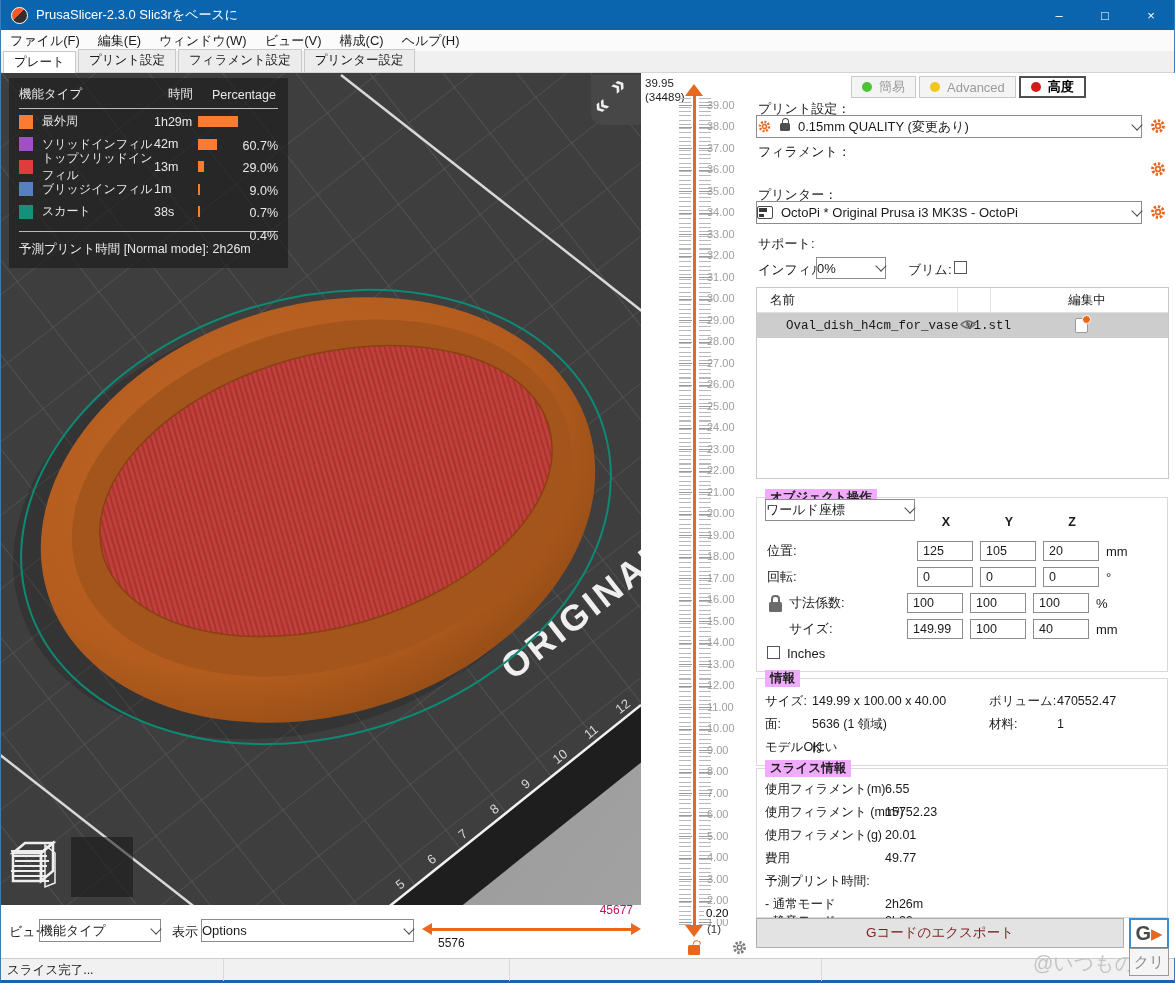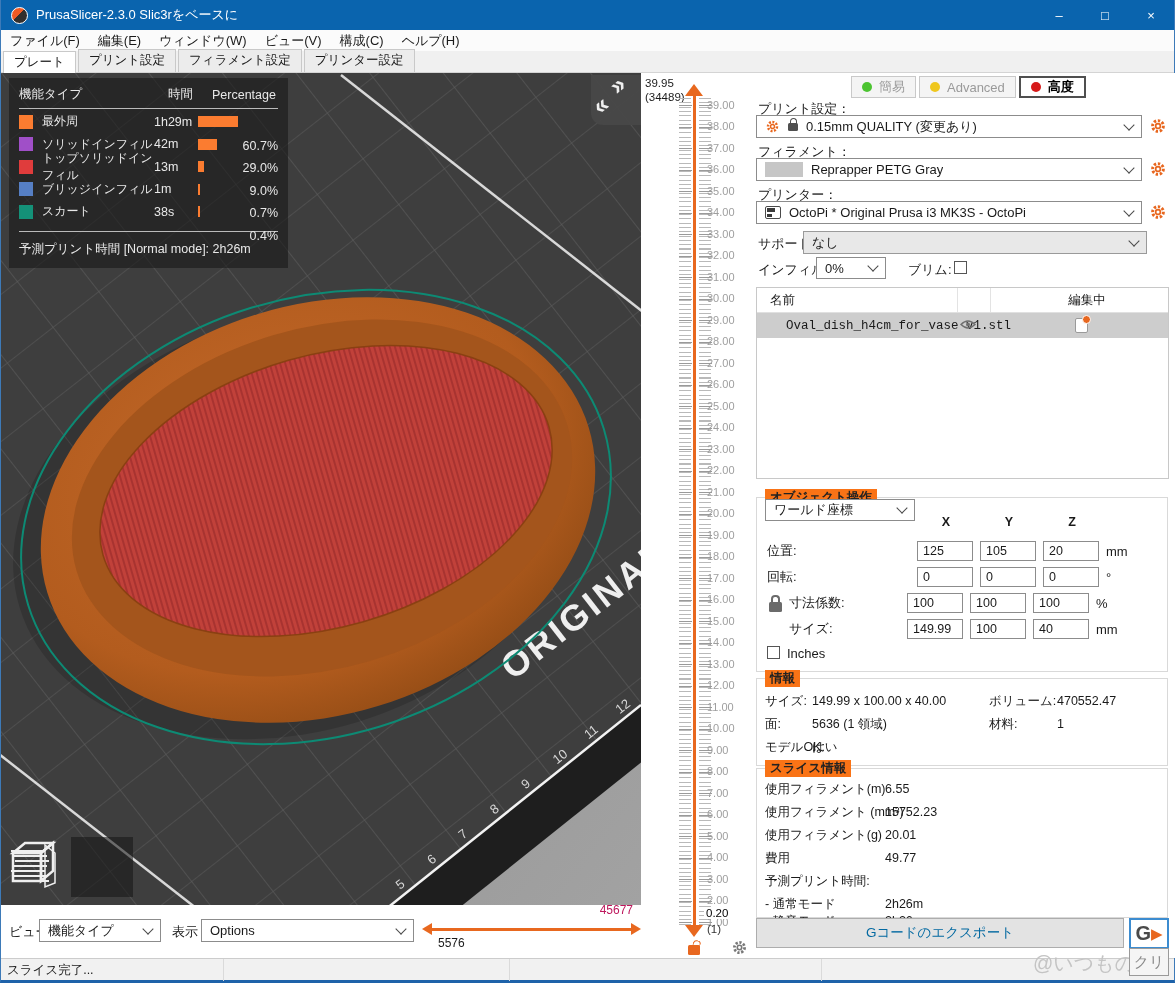--- a/index.html
+++ b/index.html
@@ -72,42 +72,42 @@
   .editic{position:relative;width:11px;height:13px;border:1.3px solid #9A9A9A;border-radius:2px;background:#FFF;display:inline-block;}
   .editic::after{content:"";position:absolute;right:-4px;top:-4px;width:7px;height:7px;border-radius:50%;background:#E8671F;border:1.5px solid #FFF;}
   .chev{display:inline-block;width:7px;height:7px;border-right:1.5px solid #4A4A4A;border-bottom:1.5px solid #4A4A4A;transform:rotate(45deg);margin-top:-4px;flex:none;}
   
   .sidebar{position:absolute;left:755px;top:73px;width:420px;height:885px;background:#FFF;font-size:13px;color:#1A1A1A;}
   .modes{position:absolute;left:95px;top:3px;display:flex;gap:3px;}
   .mode-btn{height:22px;display:flex;align-items:center;justify-content:center;gap:7px;font-size:13px;border:1px solid #C9C9C9;background:#F4F4F4;color:#9A9A9A;box-sizing:border-box;padding:0 10px;}
   .mode-btn.active{border:2px solid #4F4F4F;background:#FFF;color:#000;font-weight:bold;}
   .mode-dot{width:10px;height:10px;border-radius:50%;flex:none;}
   .sb-label{position:absolute;font-size:13px;color:#1A1A1A;}
-  .combo{position:absolute;background:#FFF;border:1px solid #8C8C8C;display:flex;align-items:center;padding:0 8px;font-size:13px;color:#1A1A1A;box-sizing:border-box;gap:8px;}
+  .combo{position:absolute;background:#FFF;border:1px solid #8C8C8C;display:flex;align-items:center;padding:0 0;font-size:13px;color:#1A1A1A;box-sizing:border-box;gap:8px;}
   .combo .ctext{white-space:nowrap;overflow:hidden;}
   .combo .chev{margin-left:auto;}
   .combo.gray{background:#E8E8E8;border-color:#9A9A9A;}
   .sb-gearbtn{position:absolute;width:22px;height:22px;display:flex;align-items:center;justify-content:center;color:#E8671F;}
   .checkbox{width:13px;height:13px;border:1px solid #555;background:#FFF;display:inline-block;box-sizing:border-box;}
   
   .objlist{position:absolute;left:0;top:214px;width:413px;height:192px;border:1px solid #C8C8C8;box-sizing:border-box;background:#FFF;}
   .objlist-head{position:relative;height:24px;border-bottom:1px solid #E0E0E0;display:flex;align-items:center;font-size:12.5px;}
   .ol-sep{position:absolute;top:0;height:24px;width:1px;background:#E3E3E3;}
   .obj-row{height:25px;background:#CDCDCD;display:flex;align-items:center;position:relative;font-size:12.5px;}
   
   .groupbox{position:absolute;left:0;width:412px;border:1px solid #D9D9D9;box-sizing:border-box;background:#FFF;}
-  .gtitle{position:absolute;top:-9px;left:8px;background:#f97316;padding:0 5px;font-weight:bold;font-size:12.5px;color:#222;}
+  .gtitle{position:absolute;top:-9px;left:8px;background:#f0abfc;padding:0 5px;font-weight:bold;font-size:12.5px;color:#222;}
   .man-row{position:absolute;left:0;display:flex;align-items:center;height:22px;width:100%;}
   .man-label{font-size:13px;}
   .man-input{width:56px;height:20px;border:1px solid #8C8C8C;font-size:12.5px;padding:0 5px;box-sizing:border-box;font-family:"Liberation Sans",sans-serif;color:#1A1A1A;margin-right:7px;}
   .xyz-head{position:absolute;top:17px;font-weight:bold;font-size:12.5px;width:20px;text-align:center;}
   .inforow{position:absolute;font-size:12.5px;white-space:nowrap;}
   .inforow span{display:inline-block;}
   
-  .export-btn{position:absolute;left:0;top:845px;width:368px;height:30px;background:#E3E3E3;border:1px solid #ADADAD;display:flex;align-items:center;justify-content:center;font-size:13.5px;color:#0369a1;box-sizing:border-box;}
+  .export-btn{position:absolute;left:0;top:845px;width:368px;height:30px;background:#E3E3E3;border:1px solid #ADADAD;display:flex;align-items:center;justify-content:center;font-size:13.5px;color:#7f1d1d;box-sizing:border-box;}
   .gbtn{position:absolute;left:373px;top:845px;width:40px;height:31px;background:#FFF;border:2px solid #3C8CD0;box-sizing:border-box;display:flex;align-items:center;justify-content:center;}
   .gletter{font-size:20px;font-weight:bold;color:#4A4A4A;}
   .gplay{font-size:15px;color:#E8671F;margin-left:0px;}
   
   .btoolbar{position:absolute;left:0;top:905px;width:640px;height:53px;background:#FFF;}
   .bt-label{position:absolute;font-size:13px;color:#1A1A1A;}
   .hslider-line{position:absolute;left:430px;top:928px;width:201px;height:3px;background:#E8681F;}
   .harrow-l{position:absolute;left:421px;top:923px;width:0;height:0;border-top:6.5px solid transparent;border-bottom:6.5px solid transparent;border-right:10px solid #E8681F;}
   .harrow-r{position:absolute;left:630px;top:923px;width:0;height:0;border-top:6.5px solid transparent;border-bottom:6.5px solid transparent;border-left:10px solid #E8681F;}
   .hs-max{position:absolute;left:557px;top:903px;width:75px;text-align:right;font-size:12px;color:#be185d;}
@@ -443,48 +443,39 @@
       <span class="ctext">0.15mm QUALITY (変更あり)</span>
       <span class="chev"></span>
     </div>
     <div class="sb-gearbtn" style="left:391px;top:42px;">
         <svg class="gear" width="18" height="18" viewBox="0 0 16 16">
           <use href="#gearSym"></use>
         </svg>
       </div>
 
     <div class="sb-label" style="left:2px;top:70px;">フィラメント：</div>
-    <div class="combo" style="left:0;top:85px;width:386px;height:23px;">
-      <span class="swatch"></span>
-      <span class="ctext">Reprapper PETG Gray</span>
-      <span class="chev"></span>
-    </div>
     <div class="sb-gearbtn" style="left:391px;top:85px;">
         <svg class="gear" width="18" height="18" viewBox="0 0 16 16">
           <use href="#gearSym"></use>
         </svg>
       </div>
 
     <div class="sb-label" style="left:2px;top:113px;">プリンター：</div>
     <div class="combo" style="left:0;top:128px;width:386px;height:23px;">
       <span class="printer-ic"></span>
       <span class="ctext">OctoPi * Original Prusa i3 MK3S - OctoPi</span>
       <span class="chev"></span>
     </div>
     <div class="sb-gearbtn" style="left:391px;top:128px;">
         <svg class="gear" width="18" height="18" viewBox="0 0 16 16">
           <use href="#gearSym"></use>
         </svg>
       </div>
 
     <div class="sb-label" style="left:2px;top:162px;">サポート:</div>
-    <div class="combo gray" style="left:47px;top:158px;width:344px;height:23px;">
-      <span class="ctext">なし</span>
-      <span class="chev"></span>
-    </div>
 
     <div class="sb-label" style="left:2px;top:188px;">インフィル:</div>
     <div class="combo" style="left:60px;top:184px;width:70px;height:22px;">
       <span class="ctext">0%</span>
       <span class="chev"></span>
     </div>
     <div class="sb-label" style="left:152px;top:188px;">ブリム:</div>
     <span class="checkbox" style="position:absolute;left:198px;top:188px;"></span>
 
     <div class="objlist">

